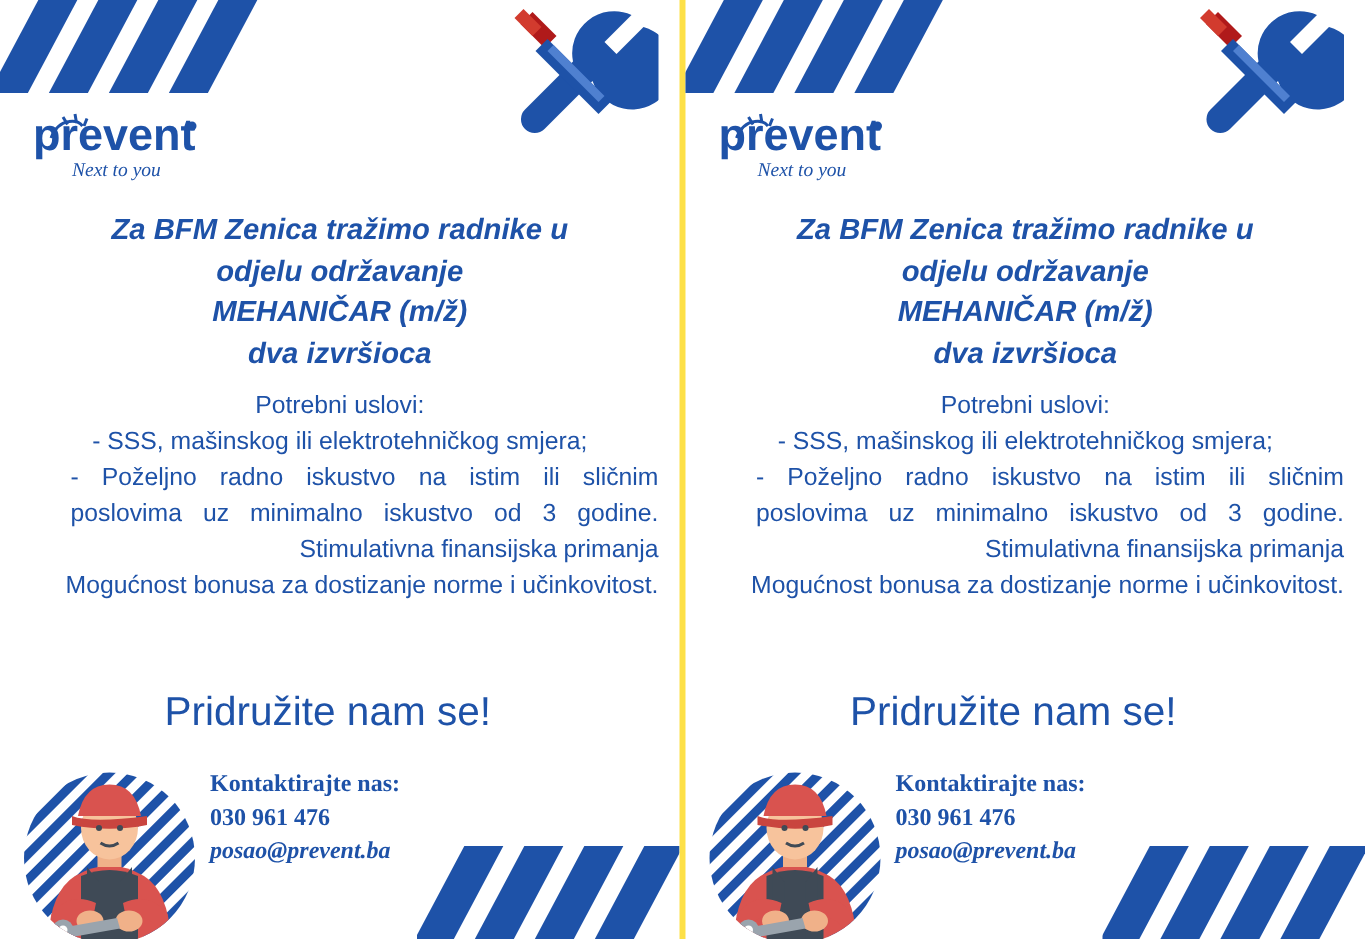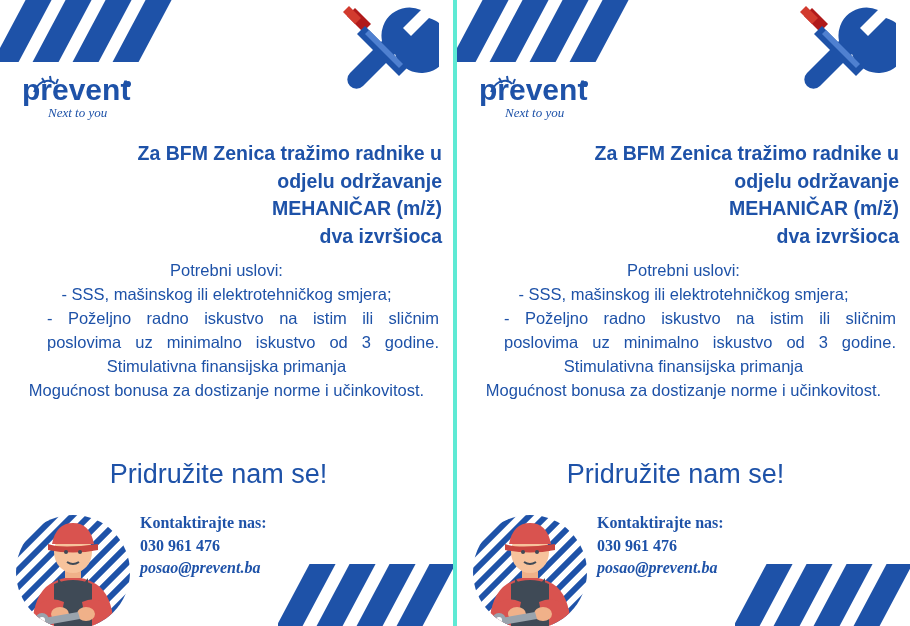--- a/index.html
+++ b/index.html
@@ -11,21 +11,21 @@
     width: 910px;
     height: 626px;
     font-family: "Liberation Sans", sans-serif;
     overflow: hidden;
   }
   .page {
     display: flex;
     width: 910px;
     height: 626px;
     gap: 4px;
-    background: #5eead4;
+    background: #fde047;
   }
   .flyer {
     position: relative;
     width: 453px;
     height: 626px;
     background: #ffffff;
     overflow: hidden;
     flex: 0 0 auto;
   }
 
@@ -90,43 +90,44 @@
     width: 135px;
     height: 62px;
   }
 
   
   .headline {
     position: absolute;
     left: 0;
     right: 0;
     top: 140px;
-    text-align: right;
+    text-align: center;
     color: #1e52a8;
     font-weight: bold;
     font-size: 19.5px;
     line-height: 1.42;
-    padding: 0 11px;
+    padding: 0 28px;
     box-sizing: border-box;
+    font-style: italic;
   }
   .headline .ln { display: block; }
 
   
   .body-text {
     position: absolute;
     left: 14px;
     right: 14px;
     top: 258px;
     color: #1e52a8;
     font-size: 16.5px;
     line-height: 1.46;
   }
   .body-text .left { text-align: center; }
   .body-text .just { text-align: justify; text-align-last: justify; margin-left: 33px; }
-  .body-text .center { text-align: center; }
+  .body-text .center { text-align: right; }
 
   
   .cta {
     position: absolute;
     left: 0;
     right: 16px;
     top: 460px;
     text-align: center;
     color: #1e52a8;
     font-size: 27px;

